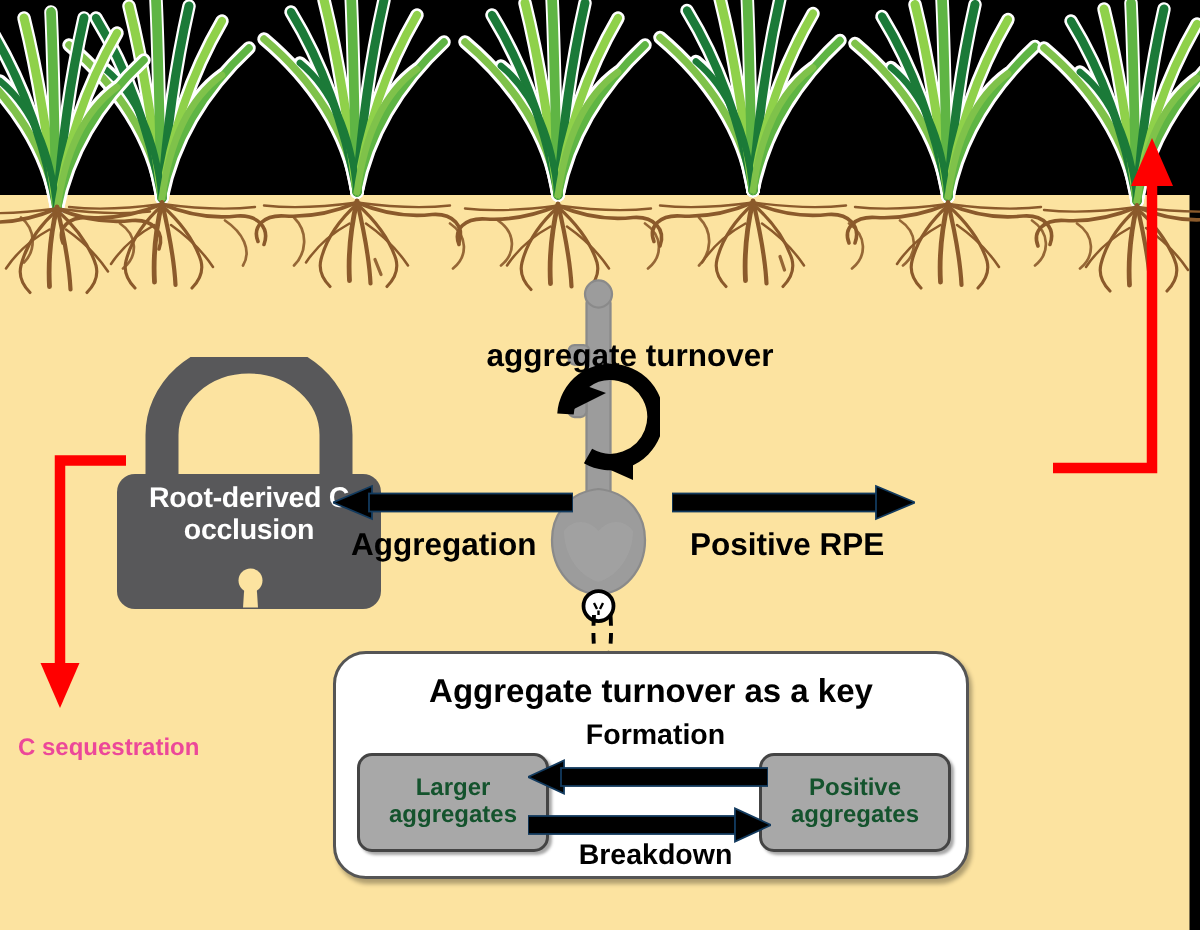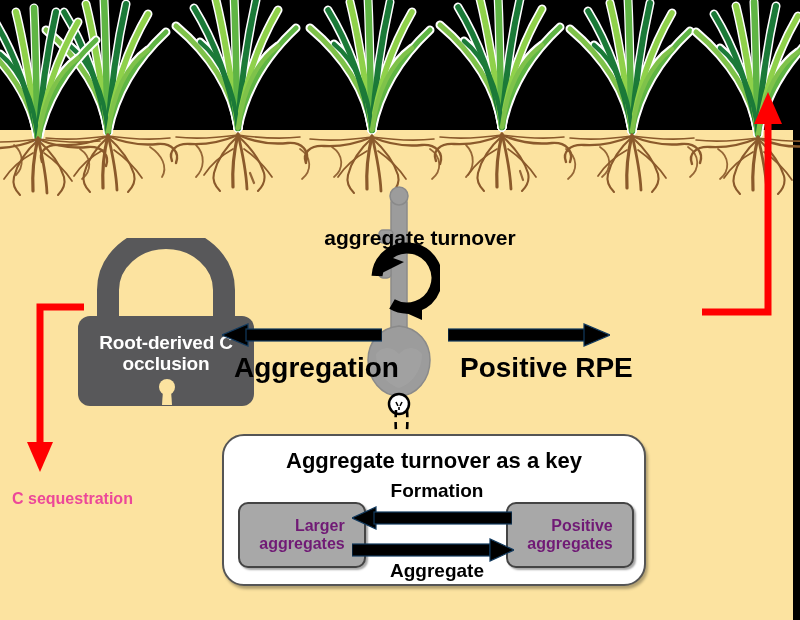--- a/index.html
+++ b/index.html
@@ -20,26 +20,26 @@
 
   
   .lock{position:absolute;}
   .lock .shackle{position:absolute;left:0;top:0;}
   .lock .body{
     position:absolute;background:#58585A;border-radius:12px;
     display:flex;flex-direction:column;align-items:center;justify-content:flex-start;
   }
   .lock .lbl{
     color:#fff;font-weight:bold;font-size:19px;line-height:21px;text-align:center;
-    margin-top:16px;letter-spacing:-0.2px;
+    margin-top:6px;letter-spacing:-0.2px;
   }
 
   
   .arrowlbl{
-    position:absolute;color:#000;font-weight:bold;font-size:28px;white-space:nowrap;
+    position:absolute;color:#000;font-weight:bold;font-size:21px;white-space:nowrap;
   }
 
   
   .red{position:absolute;}
 
   
   .key{position:absolute;}
 
   
   .panel{
@@ -50,21 +50,21 @@
   .panel-title{
     position:absolute;left:0;top:12px;width:420px;text-align:center;
     font-size:22px;font-weight:bold;color:#000;
   }
   .aggbox{
     position:absolute;background:#A8A8A8;border:2px solid #444;border-radius:10px;
     display:flex;align-items:center;justify-content:center;
     box-shadow:2px 2px 2px rgba(0,0,0,.35);
   }
   .aggbox span{
-    font-size:16px;font-weight:bold;color:#701a75;text-align:right;line-height:18px;
+    font-size:16px;font-weight:bold;color:#14532d;text-align:center;line-height:18px;
   }
   .flowlbl{
     position:absolute;font-size:19px;font-weight:bold;color:#000;text-align:center;
     white-space:nowrap;
   }
   .accel{
     position:absolute;font-size:21px;font-weight:bold;color:#000;
     text-align:center;line-height:25px;white-space:nowrap;
   }
   .cseq{
@@ -257,16 +257,16 @@
     <svg style="position:absolute;left:128px;top:70px;" width="160" height="24" viewBox="0 0 160 24">
       <polygon points="0,12 24,1 24,23" fill="#000" stroke="#123A5E" stroke-width="1.2"></polygon>
       <rect x="22" y="6" width="138" height="12" fill="#000" stroke="#123A5E" stroke-width="1.2"></rect>
     </svg>
     <div class="flowlbl" style="left:128px;top:44px;width:170px;">Formation</div>
 
     <svg style="position:absolute;left:128px;top:102px;" width="162" height="24" viewBox="0 0 162 24">
       <rect x="0" y="6" width="138" height="12" fill="#000" stroke="#123A5E" stroke-width="1.2"></rect>
       <polygon points="162,12 138,1 138,23" fill="#000" stroke="#123A5E" stroke-width="1.2"></polygon>
     </svg>
-    <div class="flowlbl" style="left:128px;top:124px;width:170px;">Aggregate</div>
+    <div class="flowlbl" style="left:128px;top:124px;width:170px;">Breakdown</div>
   </div>
 
 </div>
 
 </body></html>

